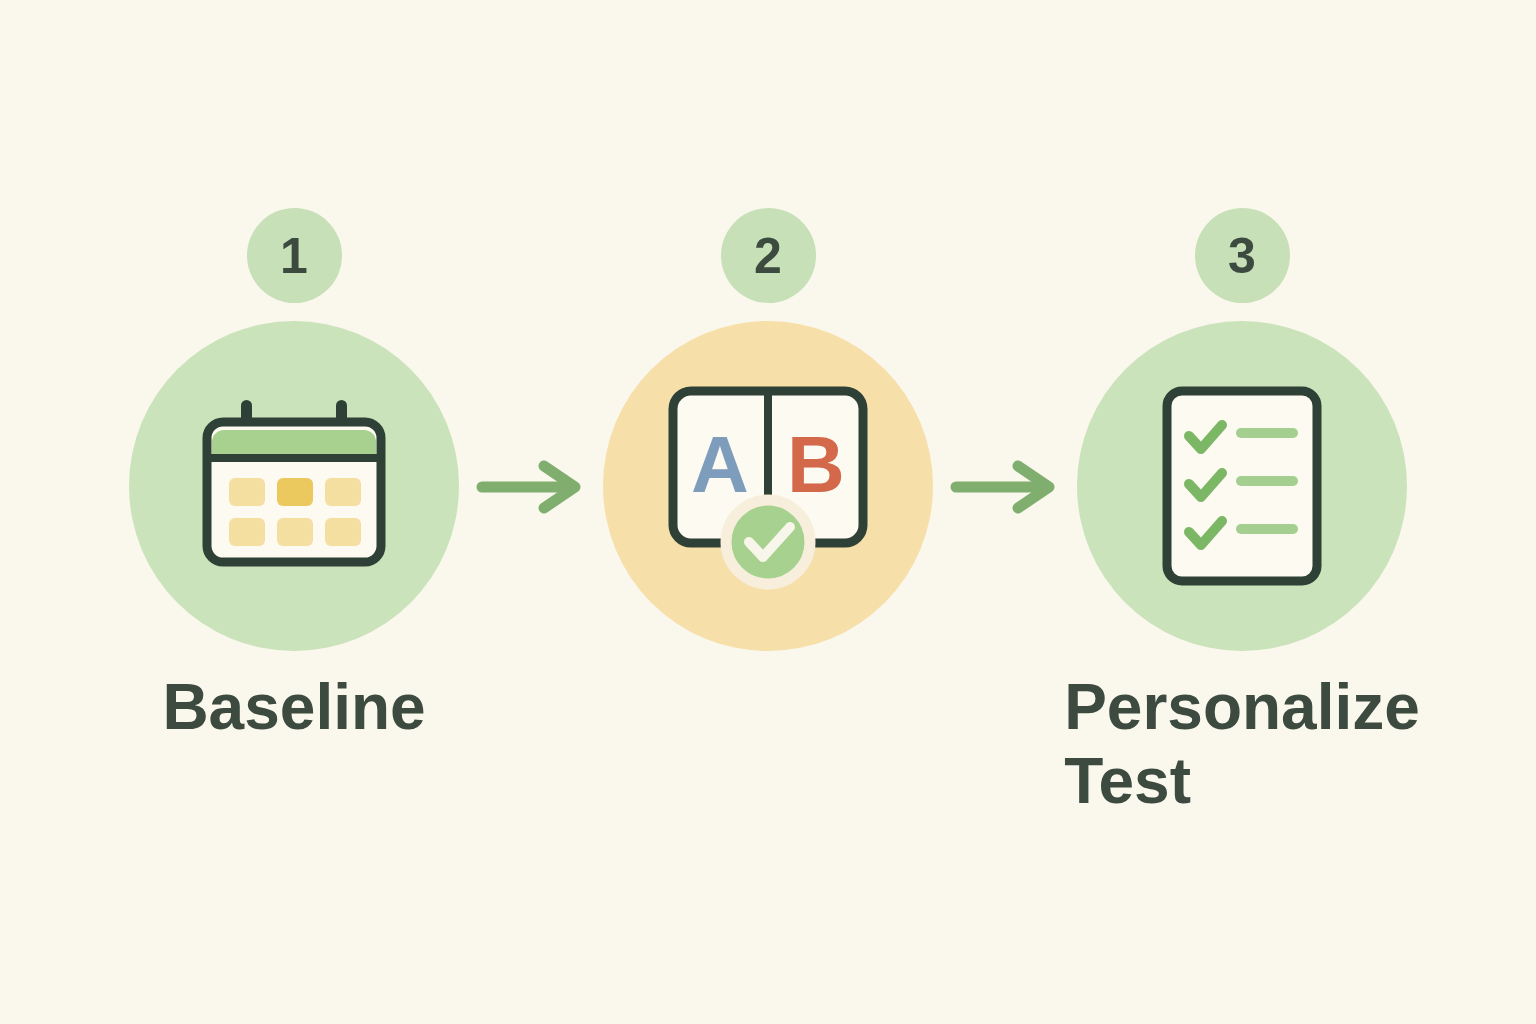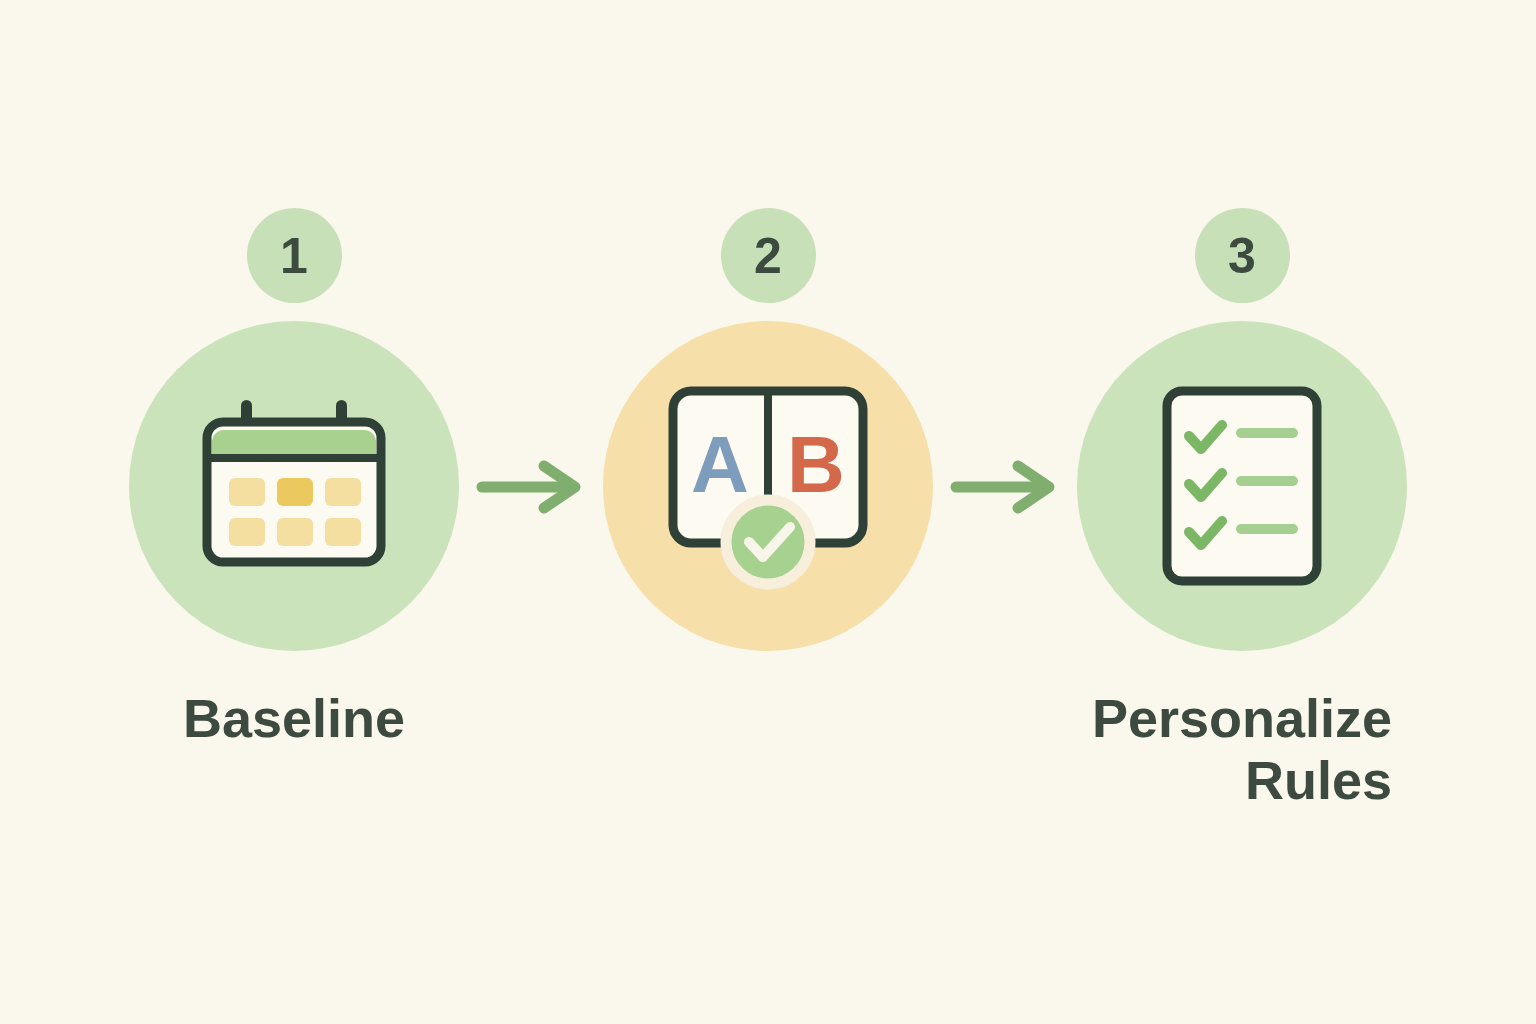--- a/index.html
+++ b/index.html
@@ -46,25 +46,25 @@
   .big-circle {
     margin-top: 18px;
     width: 330px;
     height: 330px;
     border-radius: 50%;
     display: flex;
     align-items: center;
     justify-content: center;
   }
   .step-label {
-    margin-top: 36px;
-    font-size: 54px;
+    margin-top: 20px;
+    font-size: 64px;
     font-weight: 700;
     color: var(--text, #3C4A3F);
-    text-align: right;
+    text-align: left;
     white-space: pre-line;
     line-height: 1.15;
   }
   .arrow-cell {
     width: 144px;
     display: flex;
     justify-content: center;
     margin-top: 249px;
   }
   svg { display: block; }
@@ -136,17 +136,17 @@
           <rect x="30" y="10" width="150" height="190" rx="15" fill="#FCFAF1" stroke="#2F4136" stroke-width="9"></rect>
           <path d="M52 55 l12 13 l21 -24" fill="none" stroke="#7CB766" stroke-width="10" stroke-linecap="round" stroke-linejoin="round"></path>
           <line x1="104" y1="52" x2="156" y2="52" stroke="#A5CF90" stroke-width="10" stroke-linecap="round"></line>
           <path d="M52 103 l12 13 l21 -24" fill="none" stroke="#7CB766" stroke-width="10" stroke-linecap="round" stroke-linejoin="round"></path>
           <line x1="104" y1="100" x2="156" y2="100" stroke="#A5CF90" stroke-width="10" stroke-linecap="round"></line>
           <path d="M52 151 l12 13 l21 -24" fill="none" stroke="#7CB766" stroke-width="10" stroke-linecap="round" stroke-linejoin="round"></path>
           <line x1="104" y1="148" x2="156" y2="148" stroke="#A5CF90" stroke-width="10" stroke-linecap="round"></line>
         </svg>
       </div>
       <div class="step-label">Personalize
-Rules</div>
+Test</div>
     </div>
 
   </div>
 </div>
 
 </body></html>

